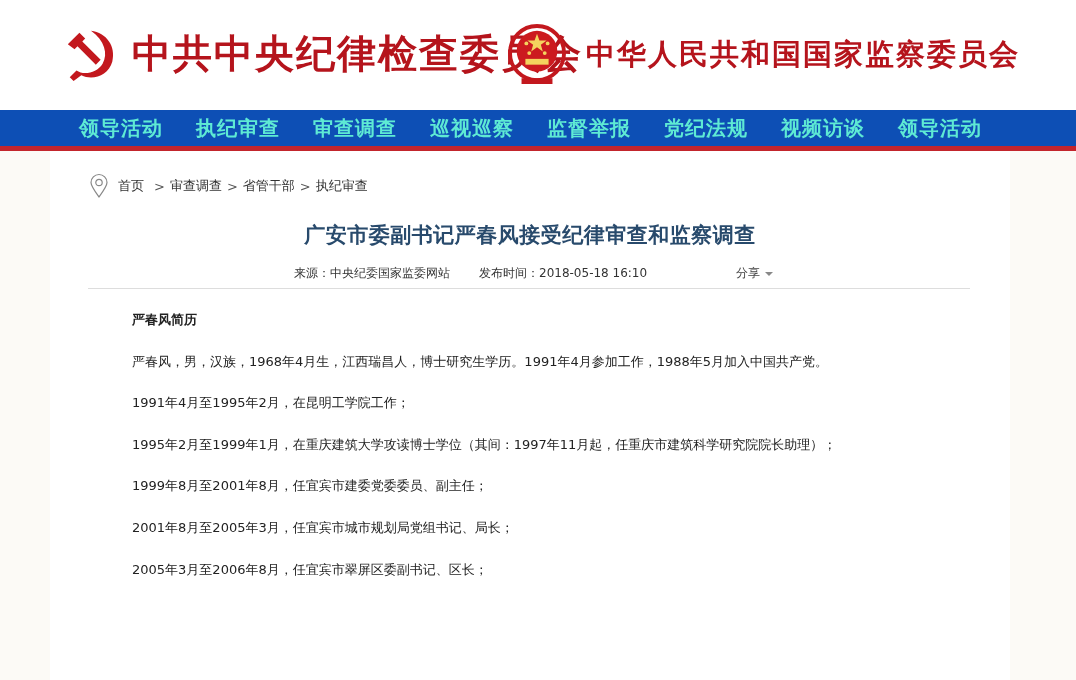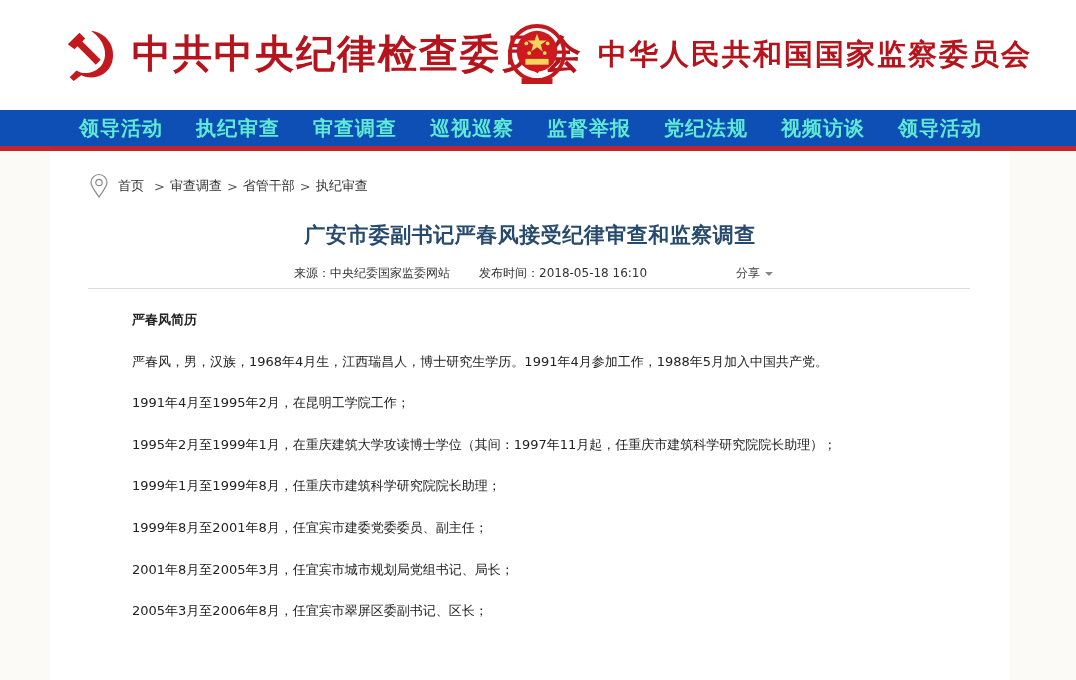--- a/index.html
+++ b/index.html
@@ -14,21 +14,21 @@
     }
     .logo-left {
       position:absolute; left:62px; top:24px; height:60px; display:flex; align-items:center;
     }
     .logo-left .emblem { width:58px; height:58px; }
     .logo-left .org-name {
       margin-left:12px; font-family:"DejaVu Serif","Liberation Serif",serif;
       font-weight:bold; font-size:39px; letter-spacing:2px; color:#b5141c;
     }
     .logo-right {
-      position:absolute; left:508px; top:20px; height:70px; display:flex; align-items:center;gap:12px;
+      position:absolute; left:508px; top:20px; height:70px; display:flex; align-items:center;
     }
     .logo-right .emblem { width:58px; height:64px; }
     .logo-right .org-name {
       margin-left:20px; font-family:"DejaVu Serif","Liberation Serif",serif;
       font-weight:bold; font-size:29px; letter-spacing:2px; color:#b5141c;
     }
     .nav {
       position:relative; height:36px; background:#0d4fb5;
       border-bottom:5px solid #c3252c;
     }
@@ -134,18 +134,17 @@
     <span class="share"><span>分享</span><span class="caret"></span></span>
   </div>
 
   <div class="divider"></div>
 
   <div class="article">
     <p class="heading">严春风简历</p>
     <p>严春风，男，汉族，1968年4月生，江西瑞昌人，博士研究生学历。1991年4月参加工作，1988年5月加入中国共产党。</p>
     <p>1991年4月至1995年2月，在昆明工学院工作；</p>
     <p>1995年2月至1999年1月，在重庆建筑大学攻读博士学位（其间：1997年11月起，任重庆市建筑科学研究院院长助理）；</p>
-    <p>1999年1月至1999年8月，任重庆市建筑科学研究院院长助理；</p>
     <p>1999年8月至2001年8月，任宜宾市建委党委委员、副主任；</p>
     <p>2001年8月至2005年3月，任宜宾市城市规划局党组书记、局长；</p>
     <p>2005年3月至2006年8月，任宜宾市翠屏区委副书记、区长；</p>
   </div>
 </div>
 
 </body></html>

